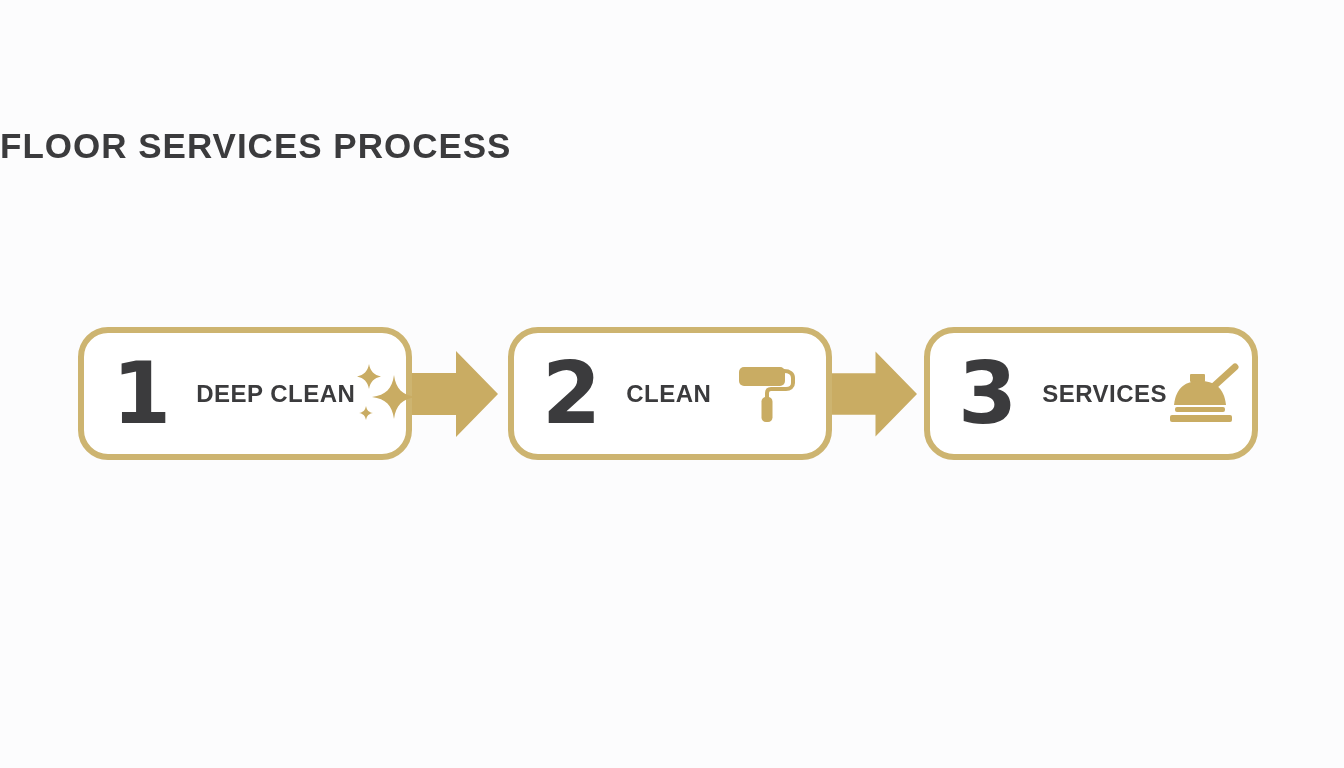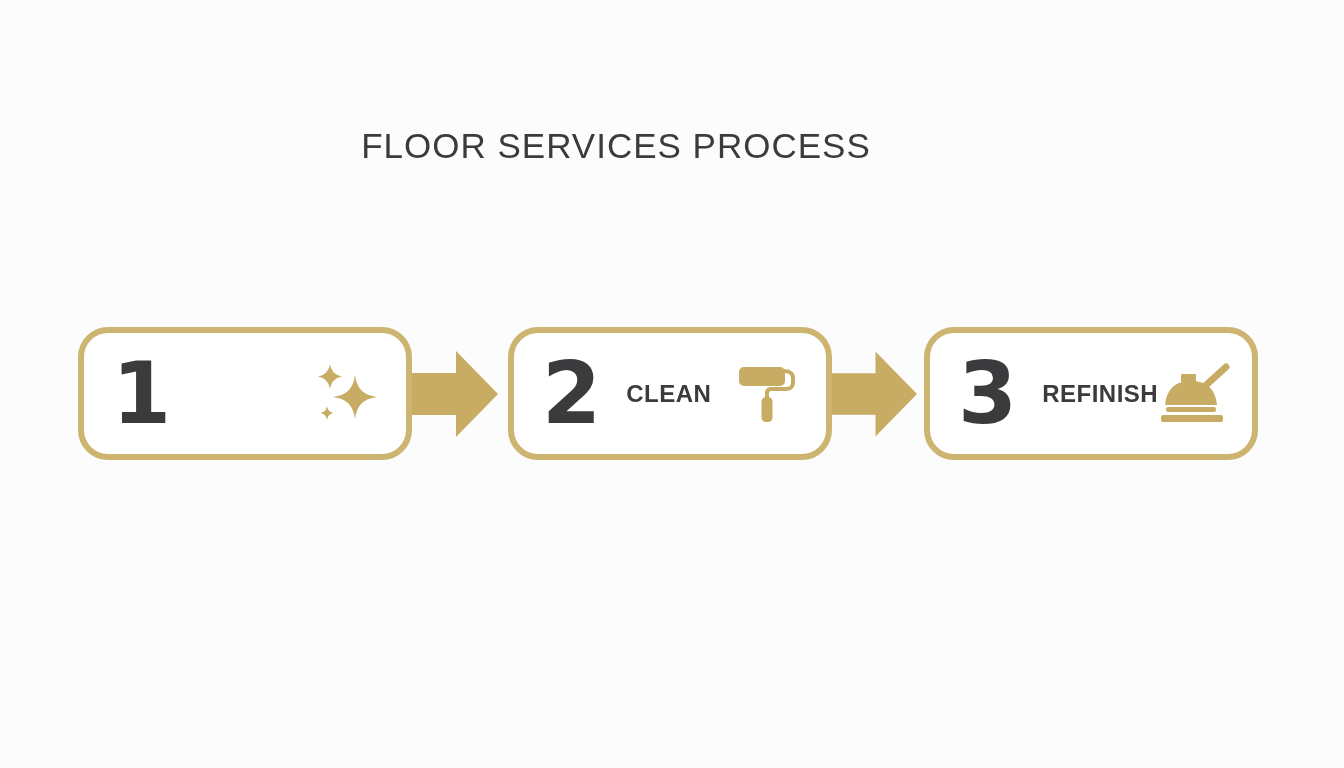--- a/index.html
+++ b/index.html
@@ -14,23 +14,22 @@
     background: var(--bg);
     font-family: "Liberation Sans", sans-serif;
     position: relative;
     overflow: hidden;
   }
   .title {
     position: absolute;
     top: 126px;
     left: 0;
     width: 1232px;
-    text-align: center;
     font-size: 35px;
-    font-weight: 400;
+    font-weight: 700;
     letter-spacing: 1px;
     color: var(--dark);
   }
   .process-row {
     position: absolute;
     top: 327px;
     left: 78px;
     display: flex;
     align-items: center;
   }
@@ -80,20 +79,21 @@
 </style>
 </head>
 <body>
 
 <div class="title">FLOOR SERVICES PROCESS</div>
 
 <div class="process-row">
 
   <div class="step-box w1">
     <div class="step-number">1</div>
+    <div class="step-label">DEEP CLEAN</div>
     <div class="step-icon">
       <svg width="62" height="64" viewBox="0 0 62 64">
         <path class="gold-fill" d="M39,13 C41,27 47,33 61,35 C47,37 41,43 39,57 C37,43 31,37 17,35 C31,33 37,27 39,13 Z"></path>
         <path class="gold-fill" d="M14,2 C15.5,9.5 19,13 26,14.5 C19,16 15.5,19.5 14,27 C12.5,19.5 9,16 2,14.5 C9,13 12.5,9.5 14,2 Z"></path>
         <path class="gold-fill" d="M11,44 C12,48.5 13.8,50.2 18,51 C13.8,51.8 12,53.5 11,58 C10,53.5 8.2,51.8 4,51 C8.2,50.2 10,48.5 11,44 Z"></path>
       </svg>
     </div>
   </div>
 
   <div class="arrow-slot a1">
@@ -115,21 +115,21 @@
   </div>
 
   <div class="arrow-slot a2">
     <svg width="85" height="90" viewBox="0 0 86 90">
       <polygon class="gold-fill" points="0,24 44,24 44,2 86,45 44,88 44,66 0,66"></polygon>
     </svg>
   </div>
 
   <div class="step-box w3">
     <div class="step-number">3</div>
-    <div class="step-label">REFINISH</div>
+    <div class="step-label">SERVICES</div>
     <div class="step-icon">
       <svg width="74" height="62" viewBox="0 0 74 62">
         <line class="gold-stroke" x1="46" y1="24" x2="68" y2="4" stroke-width="7" stroke-linecap="round"></line>
         <rect class="gold-fill" x="23" y="11" width="15" height="8" rx="1"></rect>
         <path class="gold-fill" d="M7,42 C9,24 19,18 33,18 C47,18 57,24 59,42 Z"></path>
         <rect class="gold-fill" x="8" y="44" width="50" height="5" rx="2"></rect>
         <rect class="gold-fill" x="3" y="52" width="62" height="7" rx="2"></rect>
       </svg>
     </div>
   </div>

